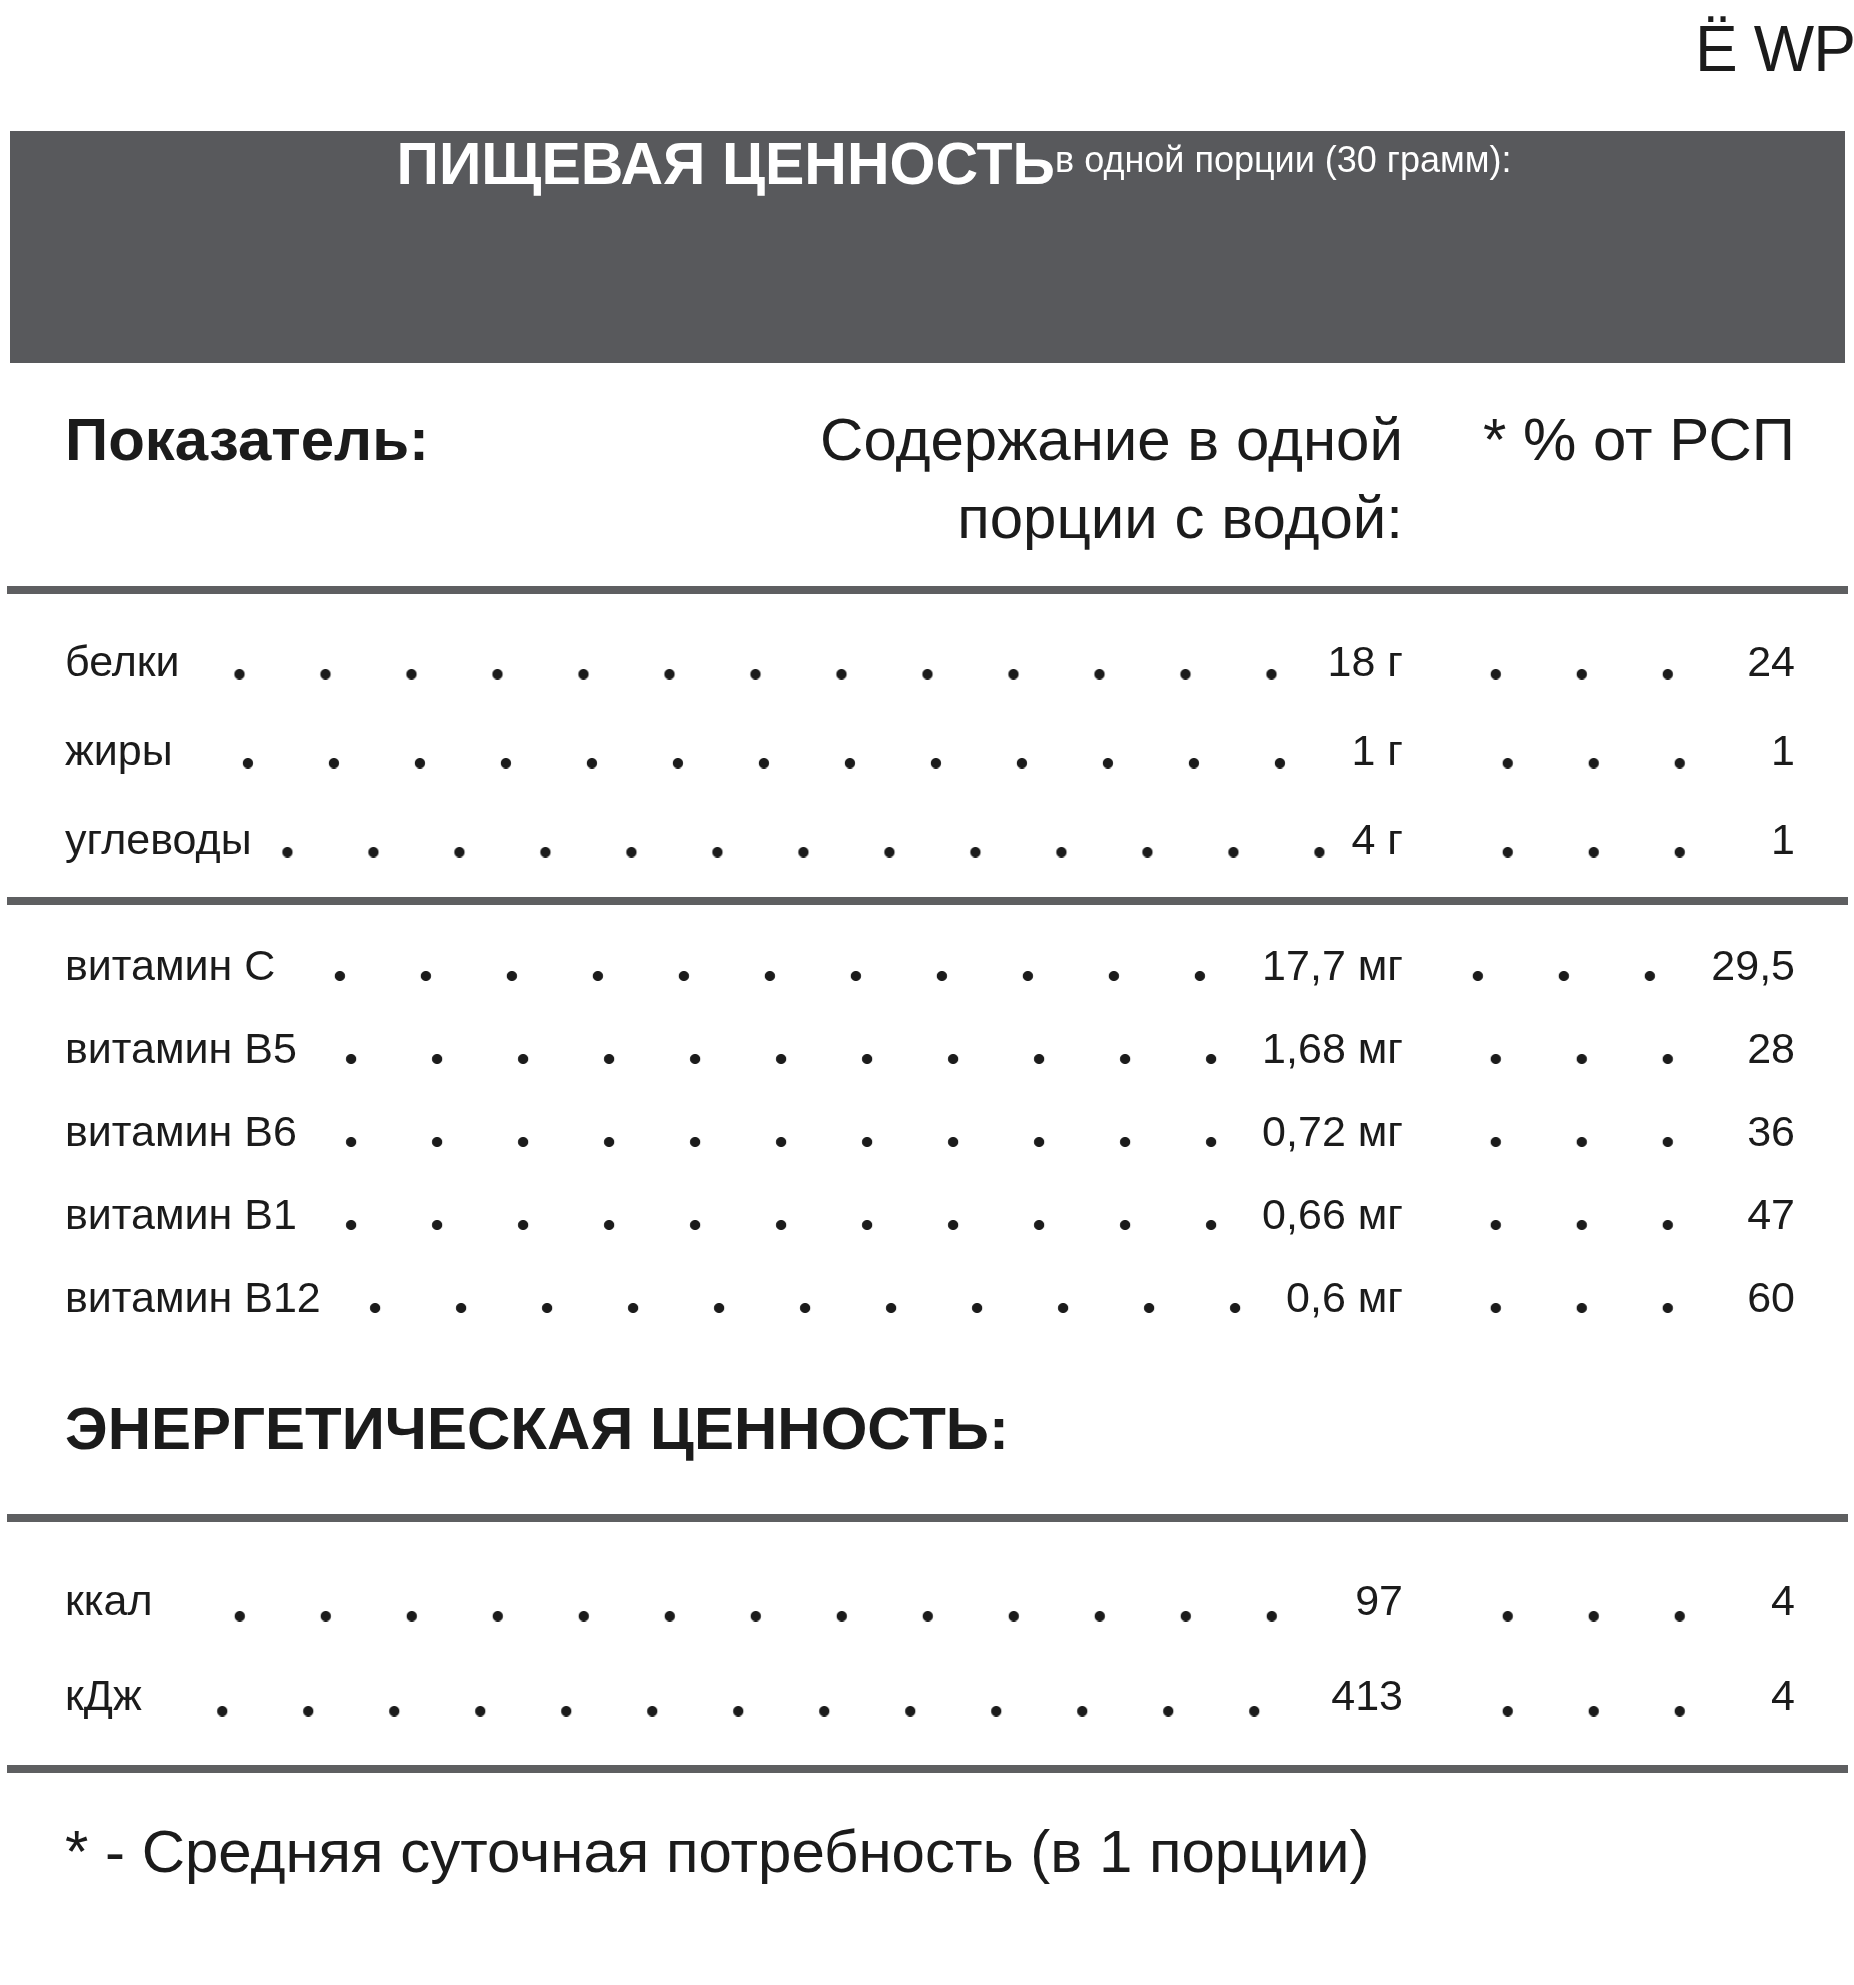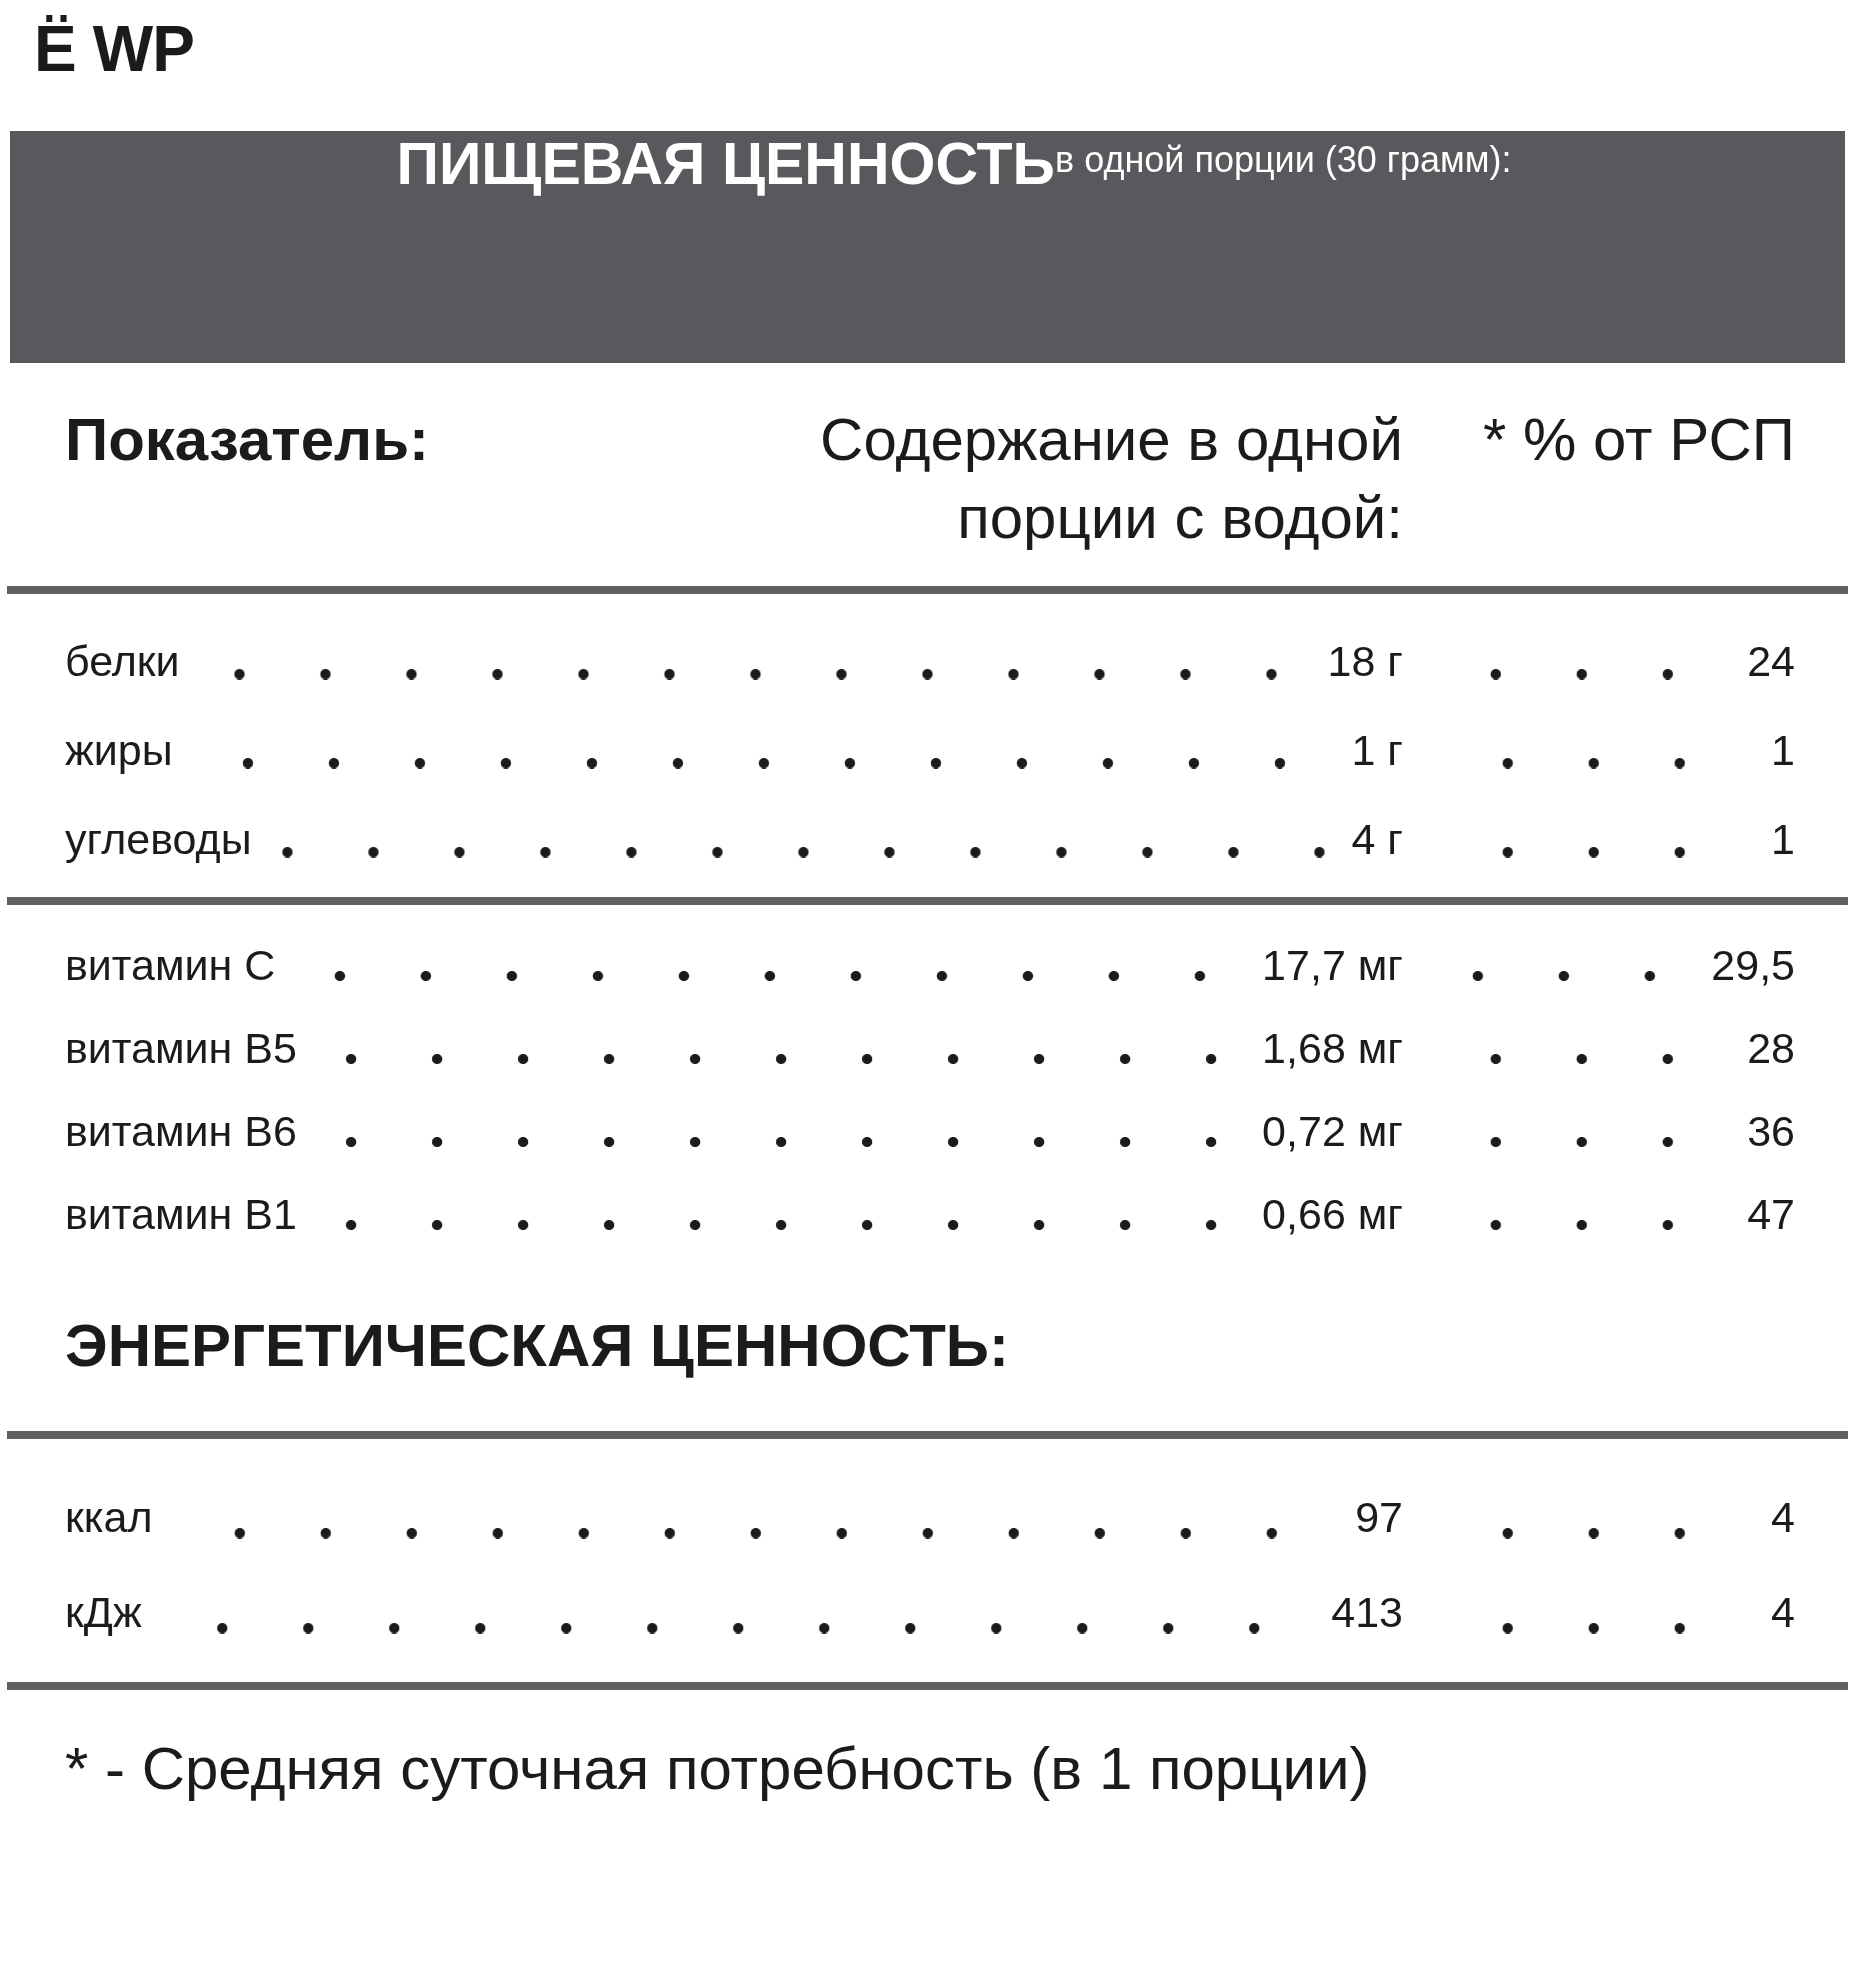--- a/index.html
+++ b/index.html
@@ -9,22 +9,23 @@
   }
   *{box-sizing:border-box;}
   html,body{margin:0;padding:0;}
   body{
     width:1855px;height:1986px;background:#ffffff;overflow:hidden;
     font-family:"Liberation Sans","DejaVu Sans",sans-serif;color:var(--text);
   }
   .page{width:1855px;height:1986px;position:relative;}
 
   .brand{
-    margin:13.8px 0 0 34px;font-size:64px;font-weight:700;line-height:1.12;
+    margin:13.8px 0 0 34px;font-size:64px;font-weight:400;line-height:1.12;
     letter-spacing:-0.9px;
+    text-align:right;
   }
 
   .banner{
     margin:46px 10.3px 0;height:232px;background:var(--banner-bg);color:#ffffff;
     display:flex;flex-direction:row;justify-content:center;padding-left:53px;
   }
   .banner-title{font-size:59px;font-weight:700;line-height:1.12;letter-spacing:0;}
   .banner-subtitle{font-size:36px;font-weight:400;line-height:1.2;margin-top:7px;}
 
   .thead{
@@ -162,20 +163,29 @@
     </div>
     <div class="row">
       <div class="lg">
         <span class="lbl">витамин B1</span>
         <span class="dots"></span>
         <span class="val">0,66 мг</span>
       </div>
       <span class="dots d2"></span>
       <span class="pct">47</span>
     </div>
+    <div class="row">
+      <div class="lg">
+        <span class="lbl">витамин B12</span>
+        <span class="dots"></span>
+        <span class="val">0,6 мг</span>
+      </div>
+      <span class="dots d2"></span>
+      <span class="pct">60</span>
+    </div>
   </div>
 
   <div class="energy-heading">ЭНЕРГЕТИЧЕСКАЯ ЦЕННОСТЬ:</div>
 
   <hr class="rule rule3">
 
   <div class="section energy">
     <div class="row">
       <div class="lg">
         <span class="lbl">ккал</span>

